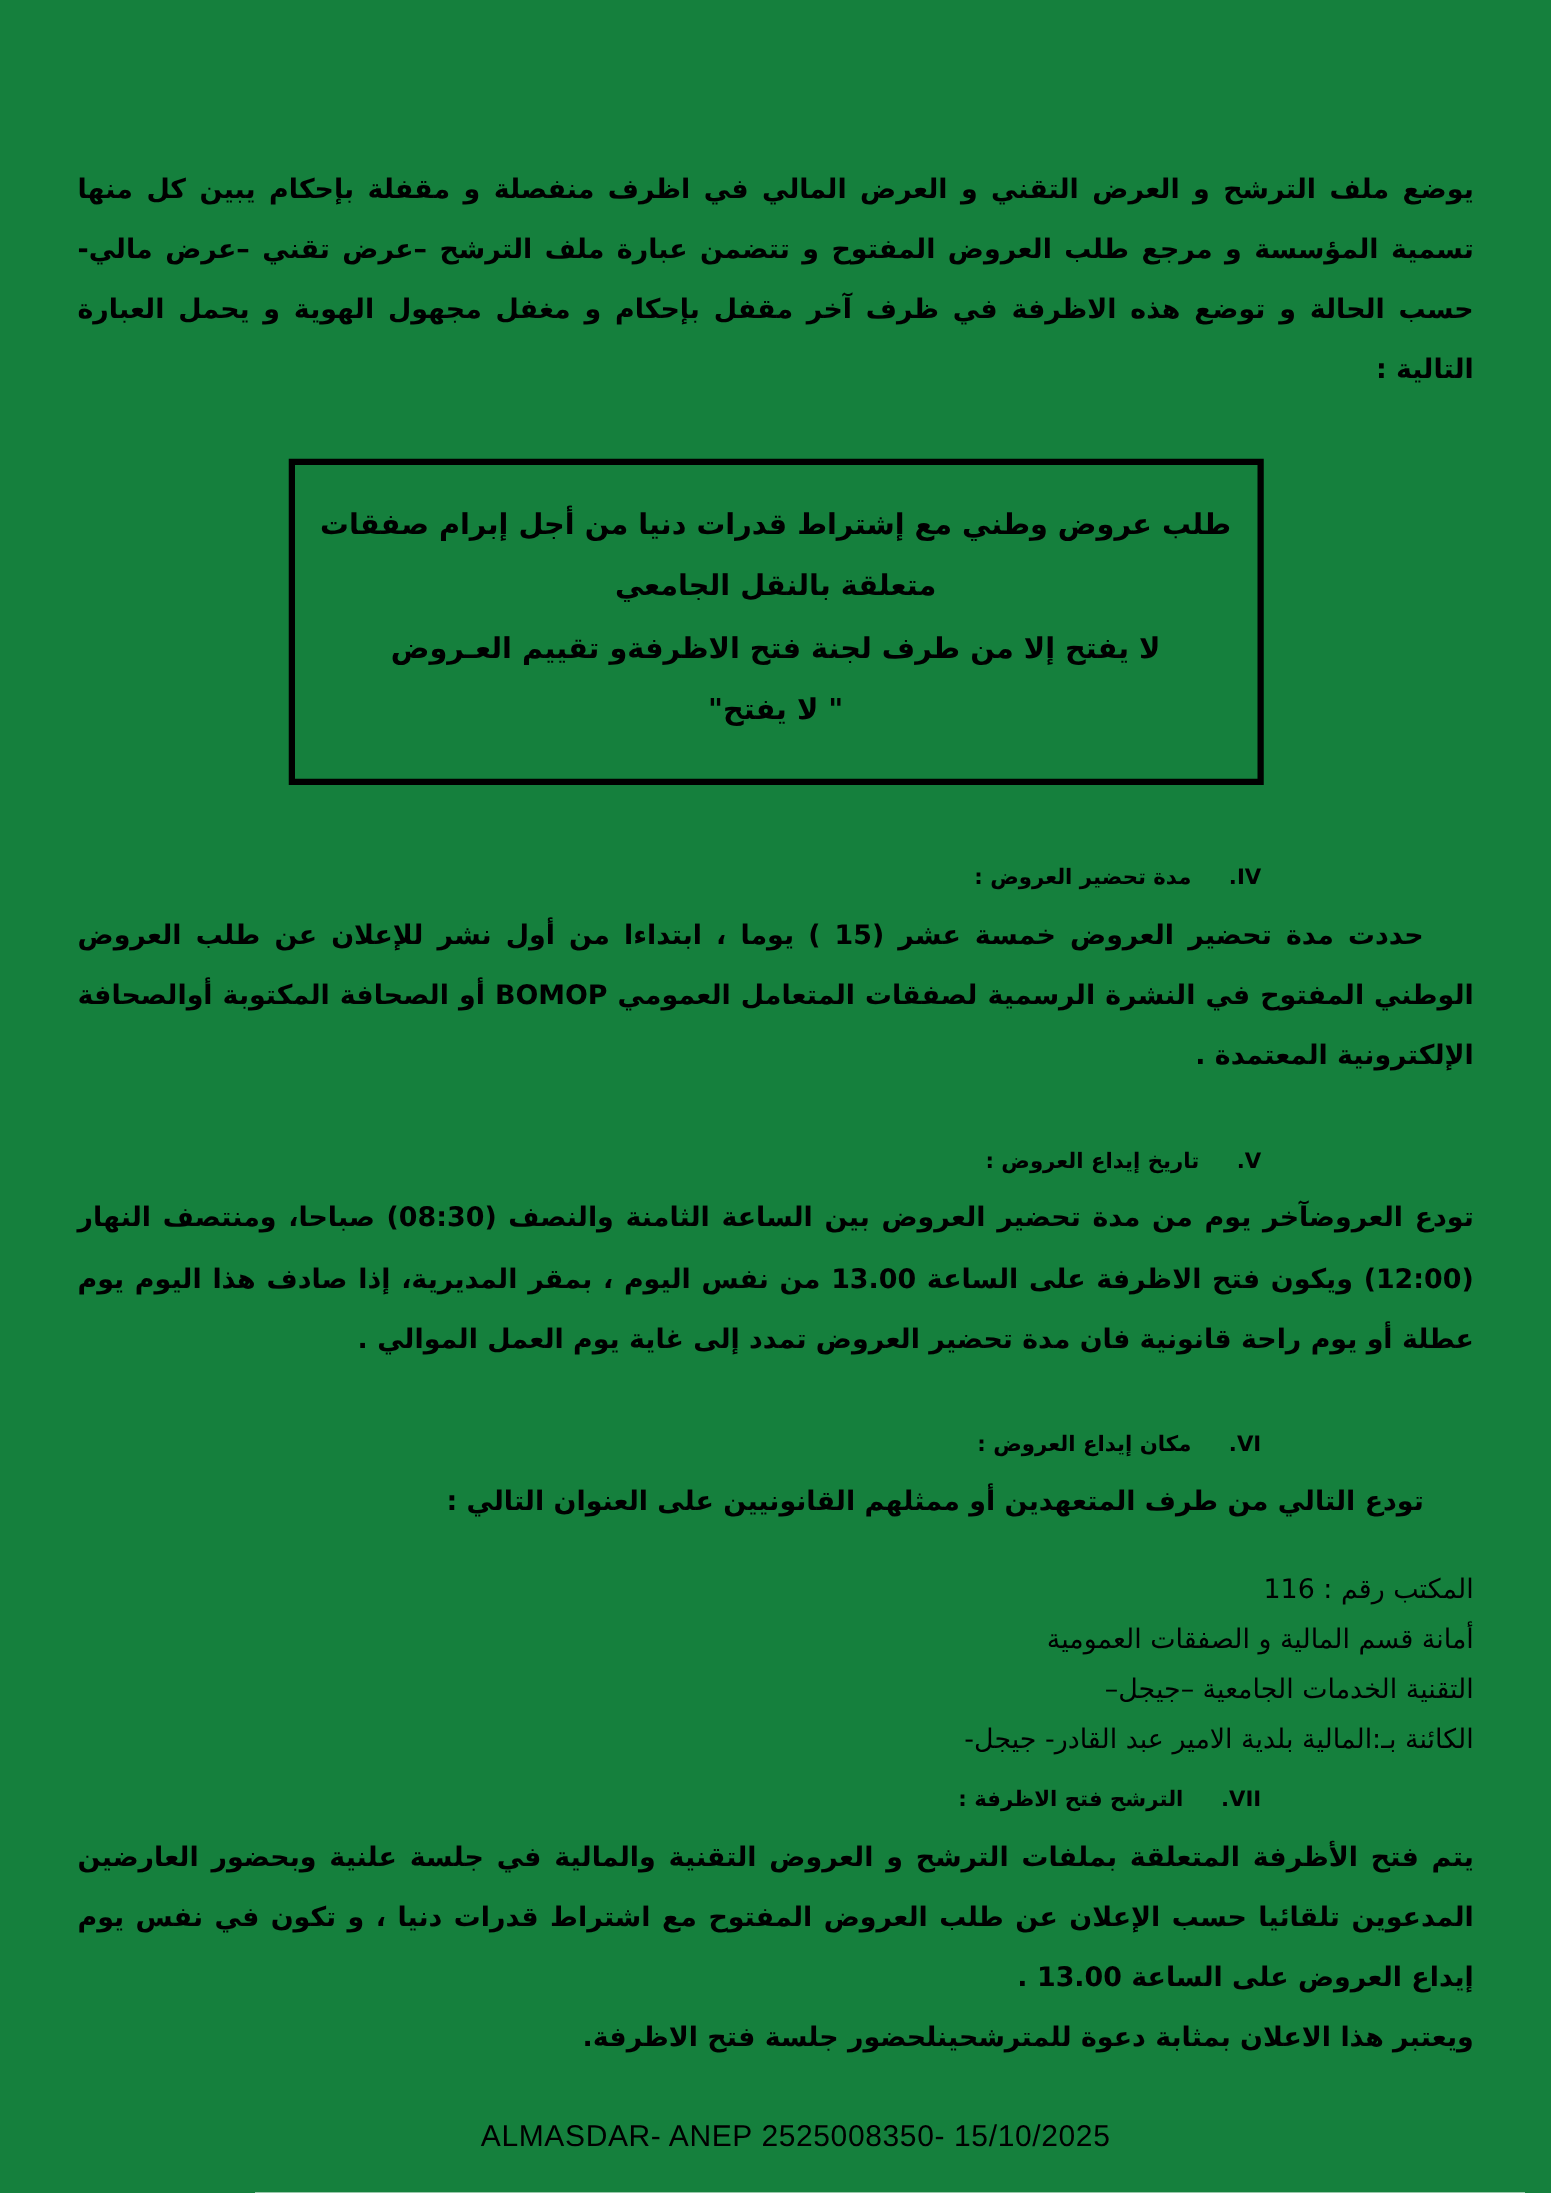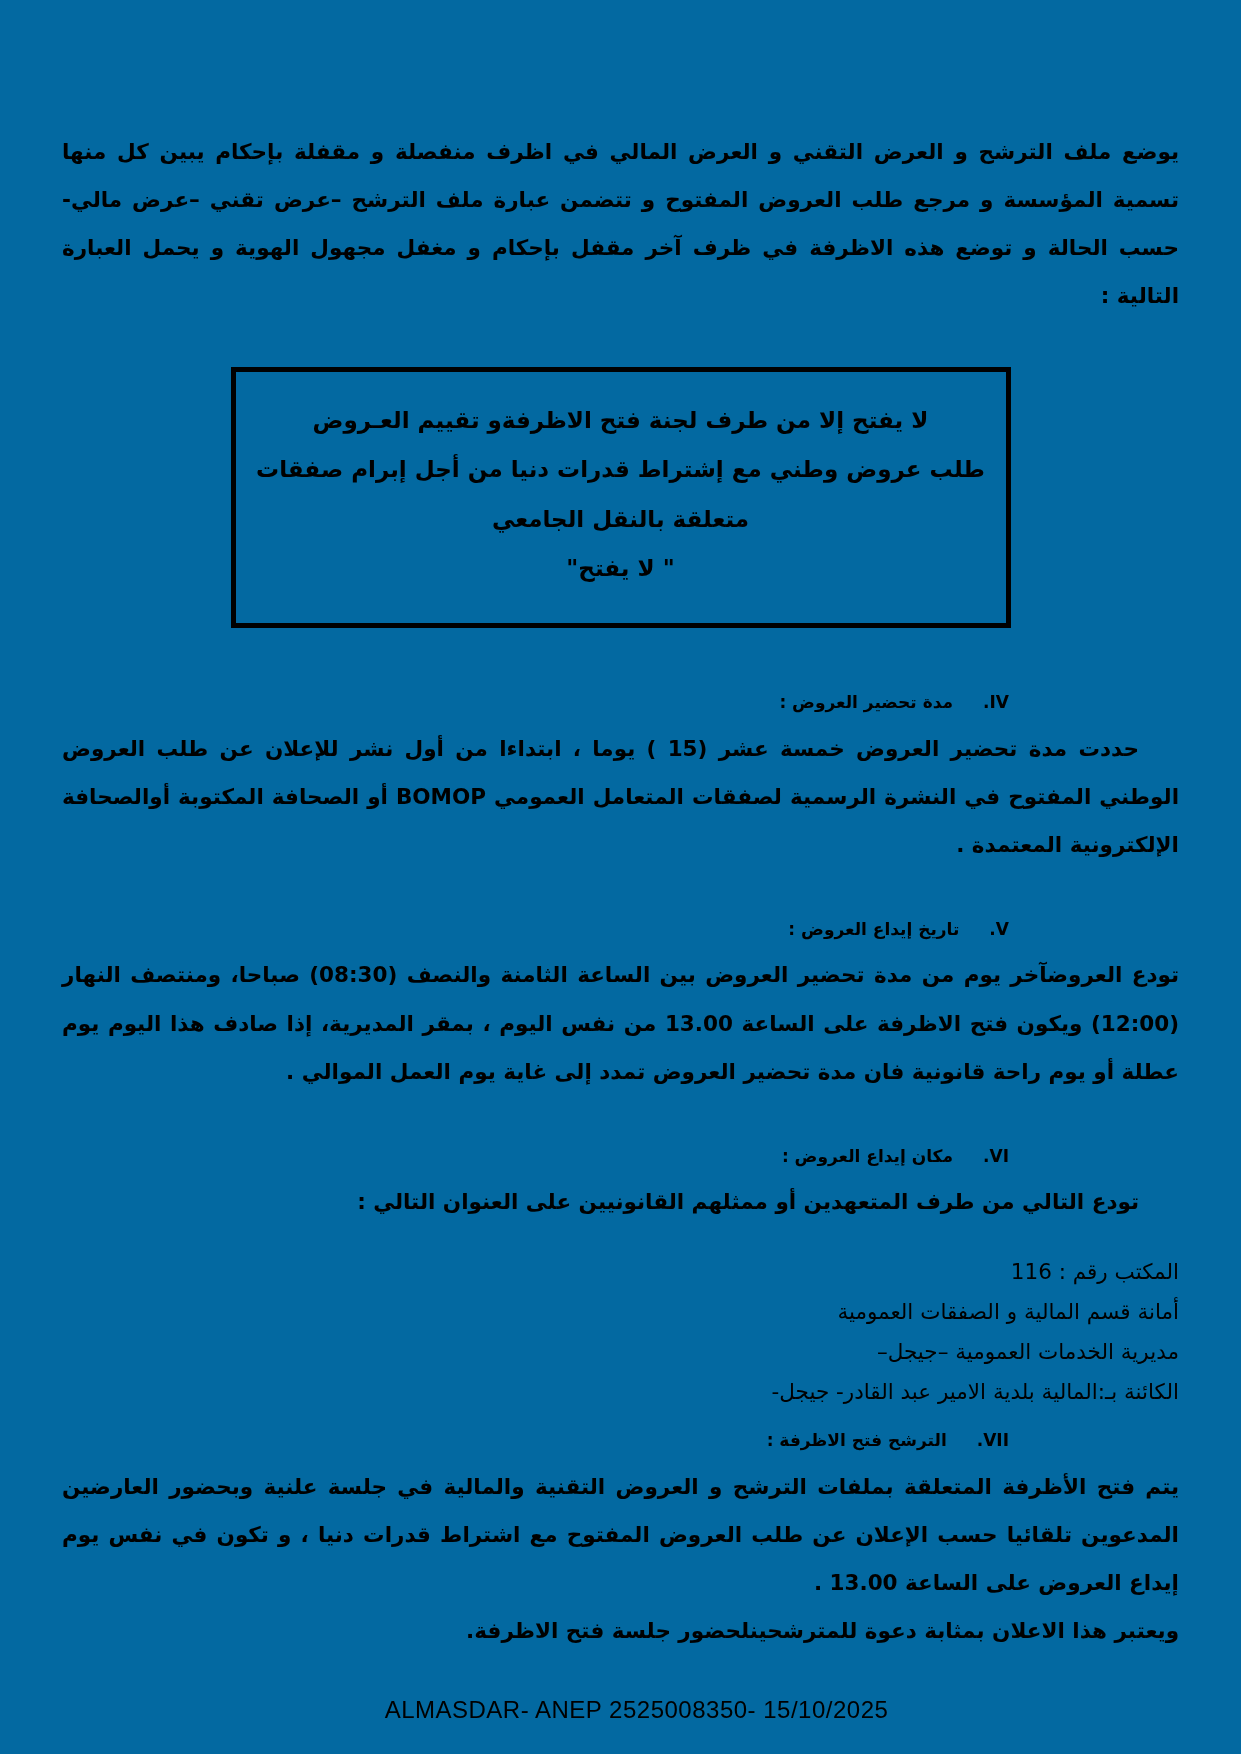--- a/index.html
+++ b/index.html
@@ -5,21 +5,21 @@
   html, body {
     margin: 0;
     padding: 0;
     background: #ffffff;
   }
   .page {
     position: relative;
     width: 1241px;
     height: 1754px;
     margin: 0 auto;
-    background: #0369a1;
+    background: #15803d;
     color: #000000;
     font-family: "DejaVu Sans", "Liberation Sans", sans-serif;
     direction: rtl;
     overflow: hidden;
   }
   .content {
     padding: 128px 62px 0 62px;
   }
   .body-text {
     font-size: 21.5px;
@@ -91,43 +91,43 @@
 </style>
 </head>
 <body>
 
 <div class="page">
   <div class="content">
 
     <p class="body-text">يوضع ملف الترشح و العرض التقني و العرض المالي في اظرف منفصلة و مقفلة بإحكام يبين كل منها تسمية المؤسسة و مرجع طلب العروض المفتوح و تتضمن عبارة ملف الترشح –عرض تقني –عرض مالي-حسب الحالة و توضع هذه الاظرفة في ظرف آخر مقفل بإحكام و مغفل مجهول الهوية و يحمل العبارة التالية :</p>
 
     <div class="notice-box">
+      <p class="notice-line">طلب عروض وطني مع إشتراط قدرات دنيا  من أجل إبرام صفقات متعلقة بالنقل الجامعي</p>
       <p class="notice-line">لا يفتح إلا من طرف لجنة فتح الاظرفةو تقييم العـروض</p>
-      <p class="notice-line">طلب عروض وطني مع إشتراط قدرات دنيا  من أجل إبرام صفقات متعلقة بالنقل الجامعي</p>
       <p class="notice-line">" لا يفتح"</p>
     </div>
 
     <div class="section section-first">
       <h3 class="section-heading"><span class="numeral">IV.</span><span>مدة تحضير  العروض :</span></h3>
       <p class="body-text indent-1">حددت مدة تحضير العروض خمسة عشر (15 ) يوما ، ابتداءا من أول نشر للإعلان عن طلب العروض الوطني المفتوح في النشرة الرسمية لصفقات المتعامل العمومي BOMOP أو الصحافة المكتوبة أوالصحافة الإلكترونية المعتمدة .</p>
     </div>
 
     <div class="section">
       <h3 class="section-heading"><span class="numeral">V.</span><span>تاريخ إيداع العروض :</span></h3>
       <p class="body-text">تودع  العروضآخر يوم من مدة تحضير العروض  بين الساعة الثامنة والنصف (08:30) صباحا، ومنتصف النهار (12:00)  ويكون فتح الاظرفة على الساعة 13.00 من نفس اليوم ، بمقر المديرية، إذا صادف هذا اليوم يوم عطلة أو يوم راحة قانونية فان مدة تحضير العروض تمدد إلى غاية يوم العمل الموالي .</p>
     </div>
 
     <div class="section">
       <h3 class="section-heading"><span class="numeral">VI.</span><span>مكان إيداع العروض :</span></h3>
       <p class="body-text indent-1">تودع التالي من طرف المتعهدين أو ممثلهم القانونيين على العنوان التالي :</p>
 
       <div class="address-block">
         <p class="address-line">المكتب رقم : 116</p>
         <p class="address-line">أمانة قسم المالية و الصفقات العمومية</p>
-        <p class="address-line">مديرية الخدمات العمومية –جيجل–</p>
+        <p class="address-line">التقنية الخدمات الجامعية –جيجل–</p>
         <p class="address-line">الكائنة بـ:المالية بلدية الامير عبد القادر- جيجل-</p>
       </div>
     </div>
 
     <div class="section tight">
       <h3 class="section-heading"><span class="numeral">VII.</span><span>الترشح فتح الاظرفة :</span></h3>
       <p class="body-text">يتم فتح الأظرفة المتعلقة بملفات الترشح و العروض التقنية والمالية في جلسة علنية وبحضور العارضين المدعوين تلقائيا حسب الإعلان عن طلب العروض المفتوح  مع اشتراط قدرات دنيا ، و تكون  في نفس يوم إيداع العروض على الساعة 13.00 .</p>
       <p class="body-text">ويعتبر هذا الاعلان بمثابة دعوة للمترشحينلحضور جلسة فتح الاظرفة.</p>
     </div>
 

